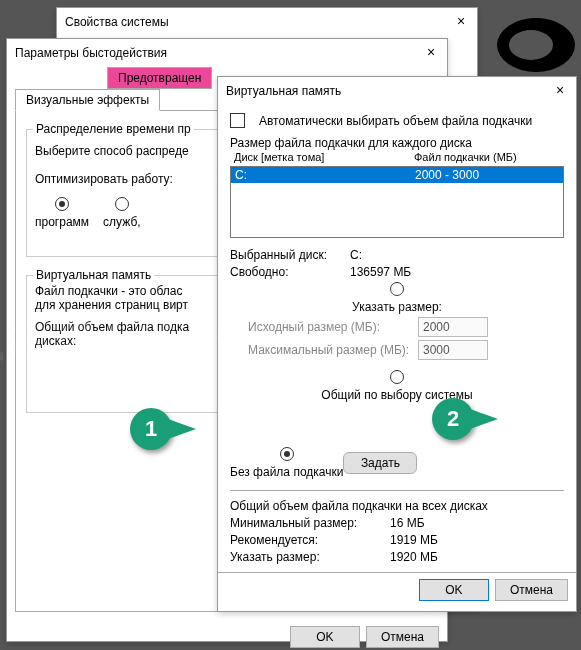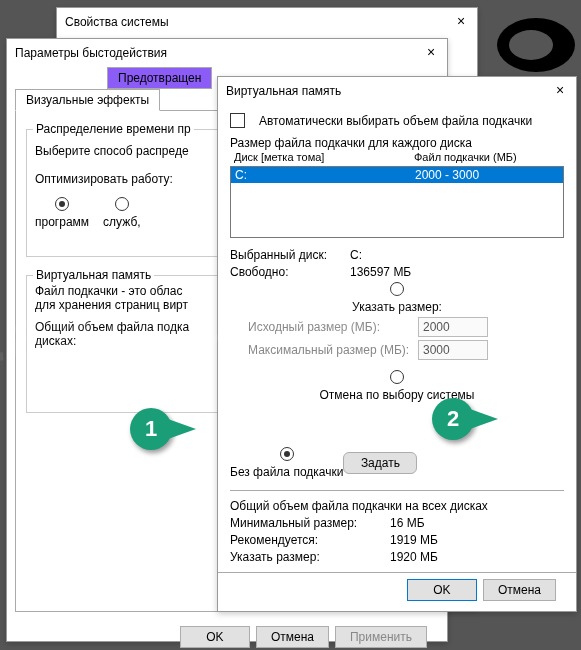--- a/index.html
+++ b/index.html
@@ -28,39 +28,39 @@
   justify-content: space-between;
   align-items: center;
   background: #fff;
 }
 .close-x {
   width: 16px; height: 16px; text-align: center; line-height: 14px;
   font-size: 14px; cursor: pointer;
 }
 .tab-row { display: flex; padding: 0 8px; gap: 0; }
 .tab {
-  border: 1px solid #aaa; padding: 3px 10px; background: #8b5cf6;
+  border: 1px solid #aaa; padding: 3px 10px; background: #ec4899;
   position: relative; font-size: 12px; cursor: pointer;
 }
 .panel {
   border: 1px solid #aaa; margin: -1px 8px 8px 8px; padding: 10px;
   background: #fff; height: 480px;
 }
 .groupbox {
   border: 1px solid #ccc; padding: 8px; margin-top: 8px; position: relative;
 }
 .grouplabel {
   position: absolute; top: -8px; left: 6px; background: #fff; padding: 0 3px;
   font-size: 12px;
 }
 .btn {
   background: #e1e1e1; border: 1px solid #adadad; padding: 3px 14px;
   font-size: 12px; cursor: pointer; min-width: 70px; text-align: center;
 }
-.btn-row { display: flex; gap: 6px; justify-content: flex-end; padding: 6px 20px; }
+.btn-row { display: flex; gap: 6px; justify-content: flex-end; padding: 6px 8px; }
 .radio { display: flex; align-items: center; gap: 4px; margin: 3px 0; cursor: pointer; flex-direction: column; }
 .radio-dot {
   width: 12px; height: 12px; border: 1px solid #333; border-radius: 50%;
   display: inline-flex; align-items: center; justify-content: center; flex-shrink: 0;
 }
 .radio-dot.on::after { content:""; width:6px; height:6px; background:#333; border-radius:50%; }
 .check { display: flex; align-items: center; gap: 14px; }
 .check-box { width: 13px; height: 13px; border: 1px solid #333; flex-shrink:0;}
 .listbox {
   border: 1px solid #777; height: 70px; background: #fff; margin-top: 2px;
@@ -158,21 +158,20 @@
       <div class="grouplabel">Виртуальная память</div>
       <div>Файл подкачки - это облас</div>
       <div>для хранения страниц вирт</div>
       <div style="margin-top:8px;">Общий объем файла подка</div>
       <div>дисках:</div>
     </div>
   </div>
   <div class="btn-row">
     <button class="btn">OK</button>
     <button class="btn">Отмена</button>
-    <button class="btn" style="color:#888;">Применить</button>
   </div>
 </div>
 
 <div class="win" style="left:217px; top:76px; width:358px; height:534px;">
   <div class="titlebar">
     <span>Виртуальная память</span>
     <span class="close-x">×</span>
   </div>
   <div style="padding:8px 12px 0 12px;">
     <label class="check">
@@ -211,21 +210,21 @@
       <span class="lbl" style="padding-left:18px;">Исходный размер (МБ):</span>
       <input class="textbox" readonly="" value="2000" style="">
     </div>
     <div class="field-row">
       <span class="lbl" style="padding-left:18px;">Максимальный размер (МБ):</span>
       <input class="textbox" readonly="" value="3000" style="">
     </div>
 
     <label class="radio" style="margin-top:10px;">
       <span class="radio-dot"></span>
-        <span>Отмена по выбору системы</span>
+        <span>Общий по выбору системы</span>
     </label>
     <div style="display:flex;align-items:center;justify-content:flex-start;margin-top:42px;">
       <label class="radio">
         <span class="radio-dot on"></span>
           <span>Без файла подкачки</span>
       </label>
       <button class="btn" style="min-width:74px;border-radius:6px;">Задать</button>
     </div>
 
     <div class="hr"></div>

